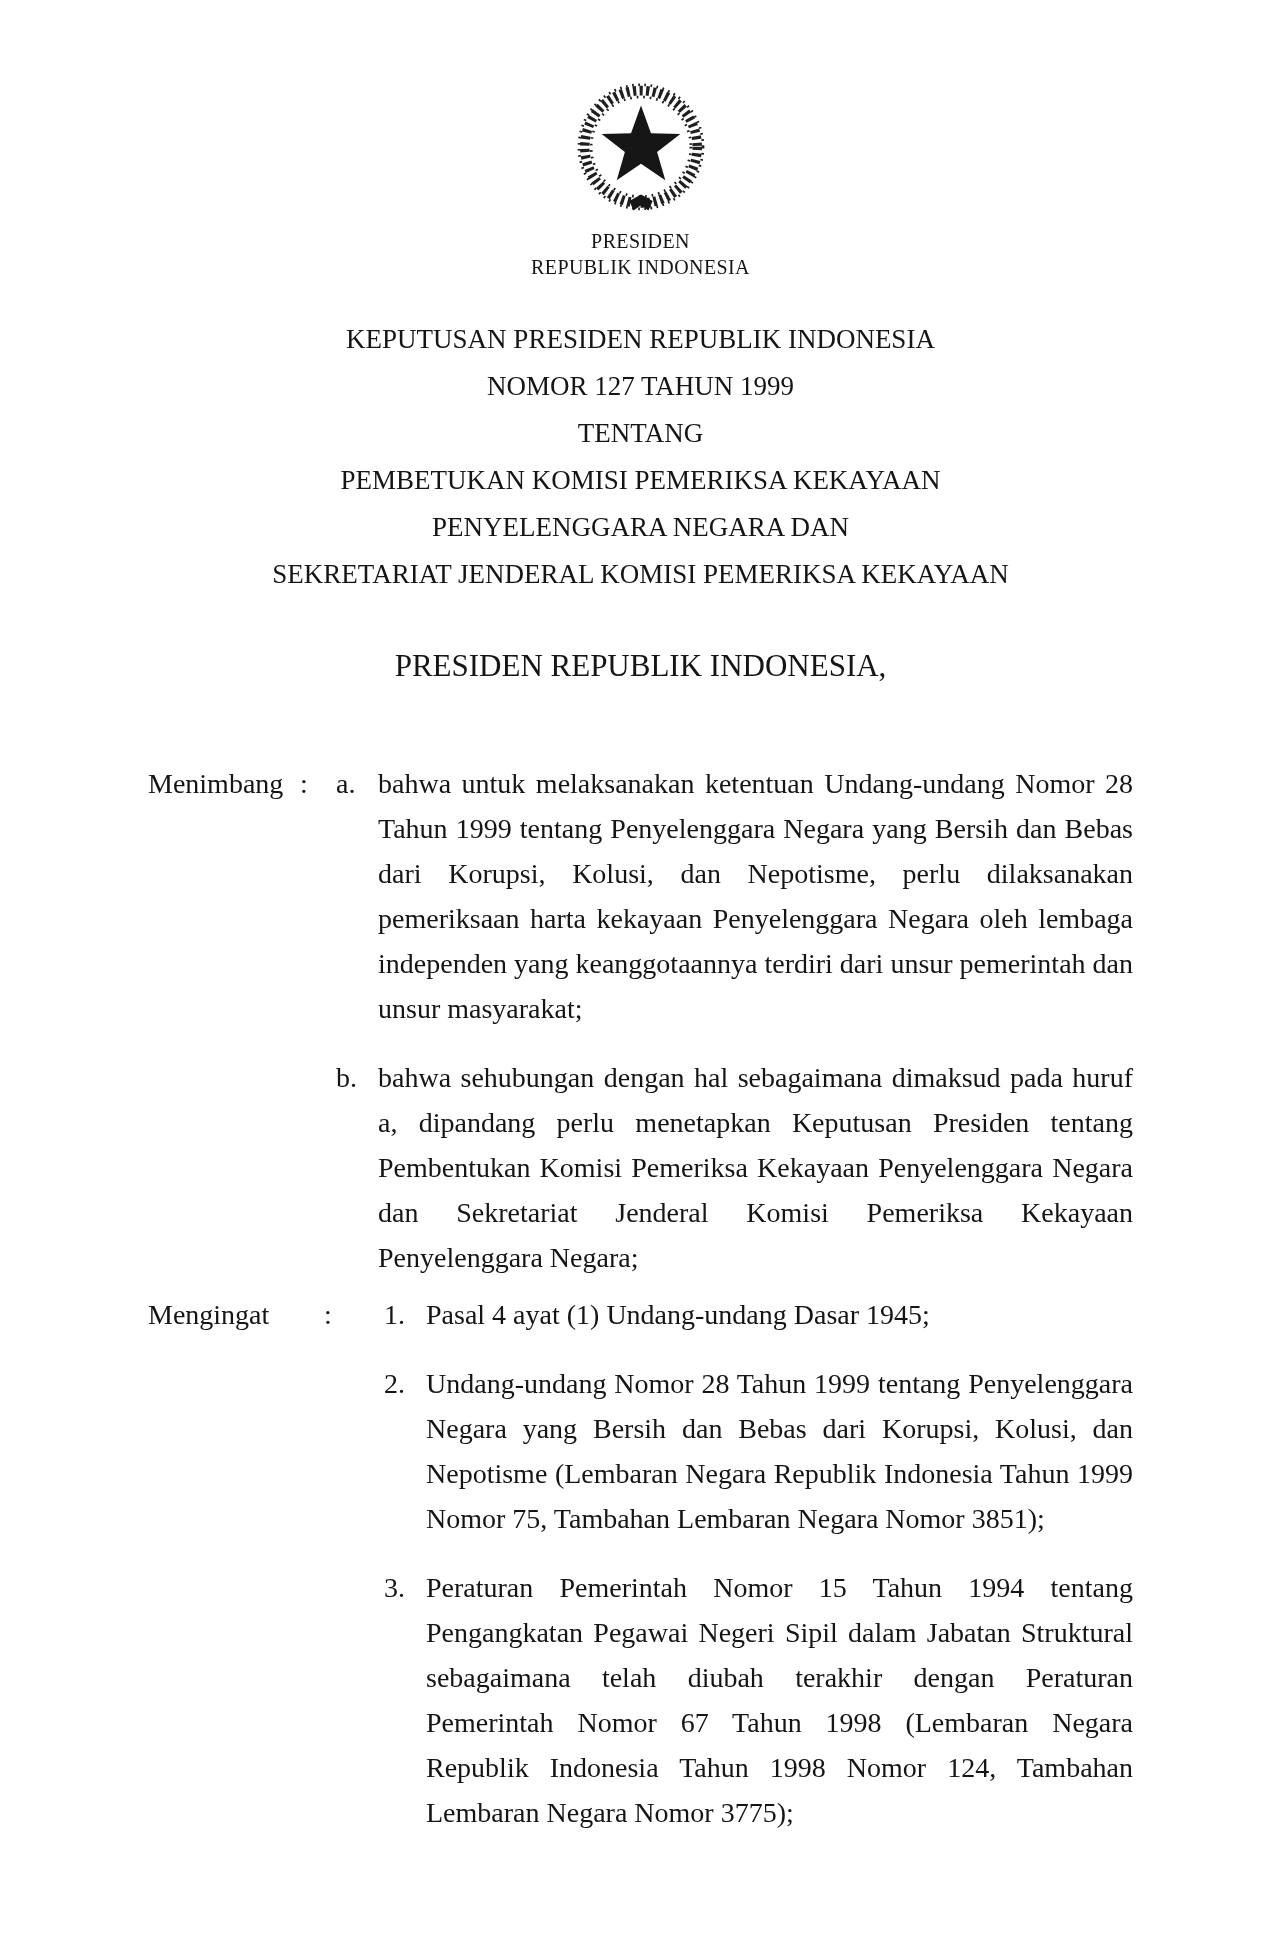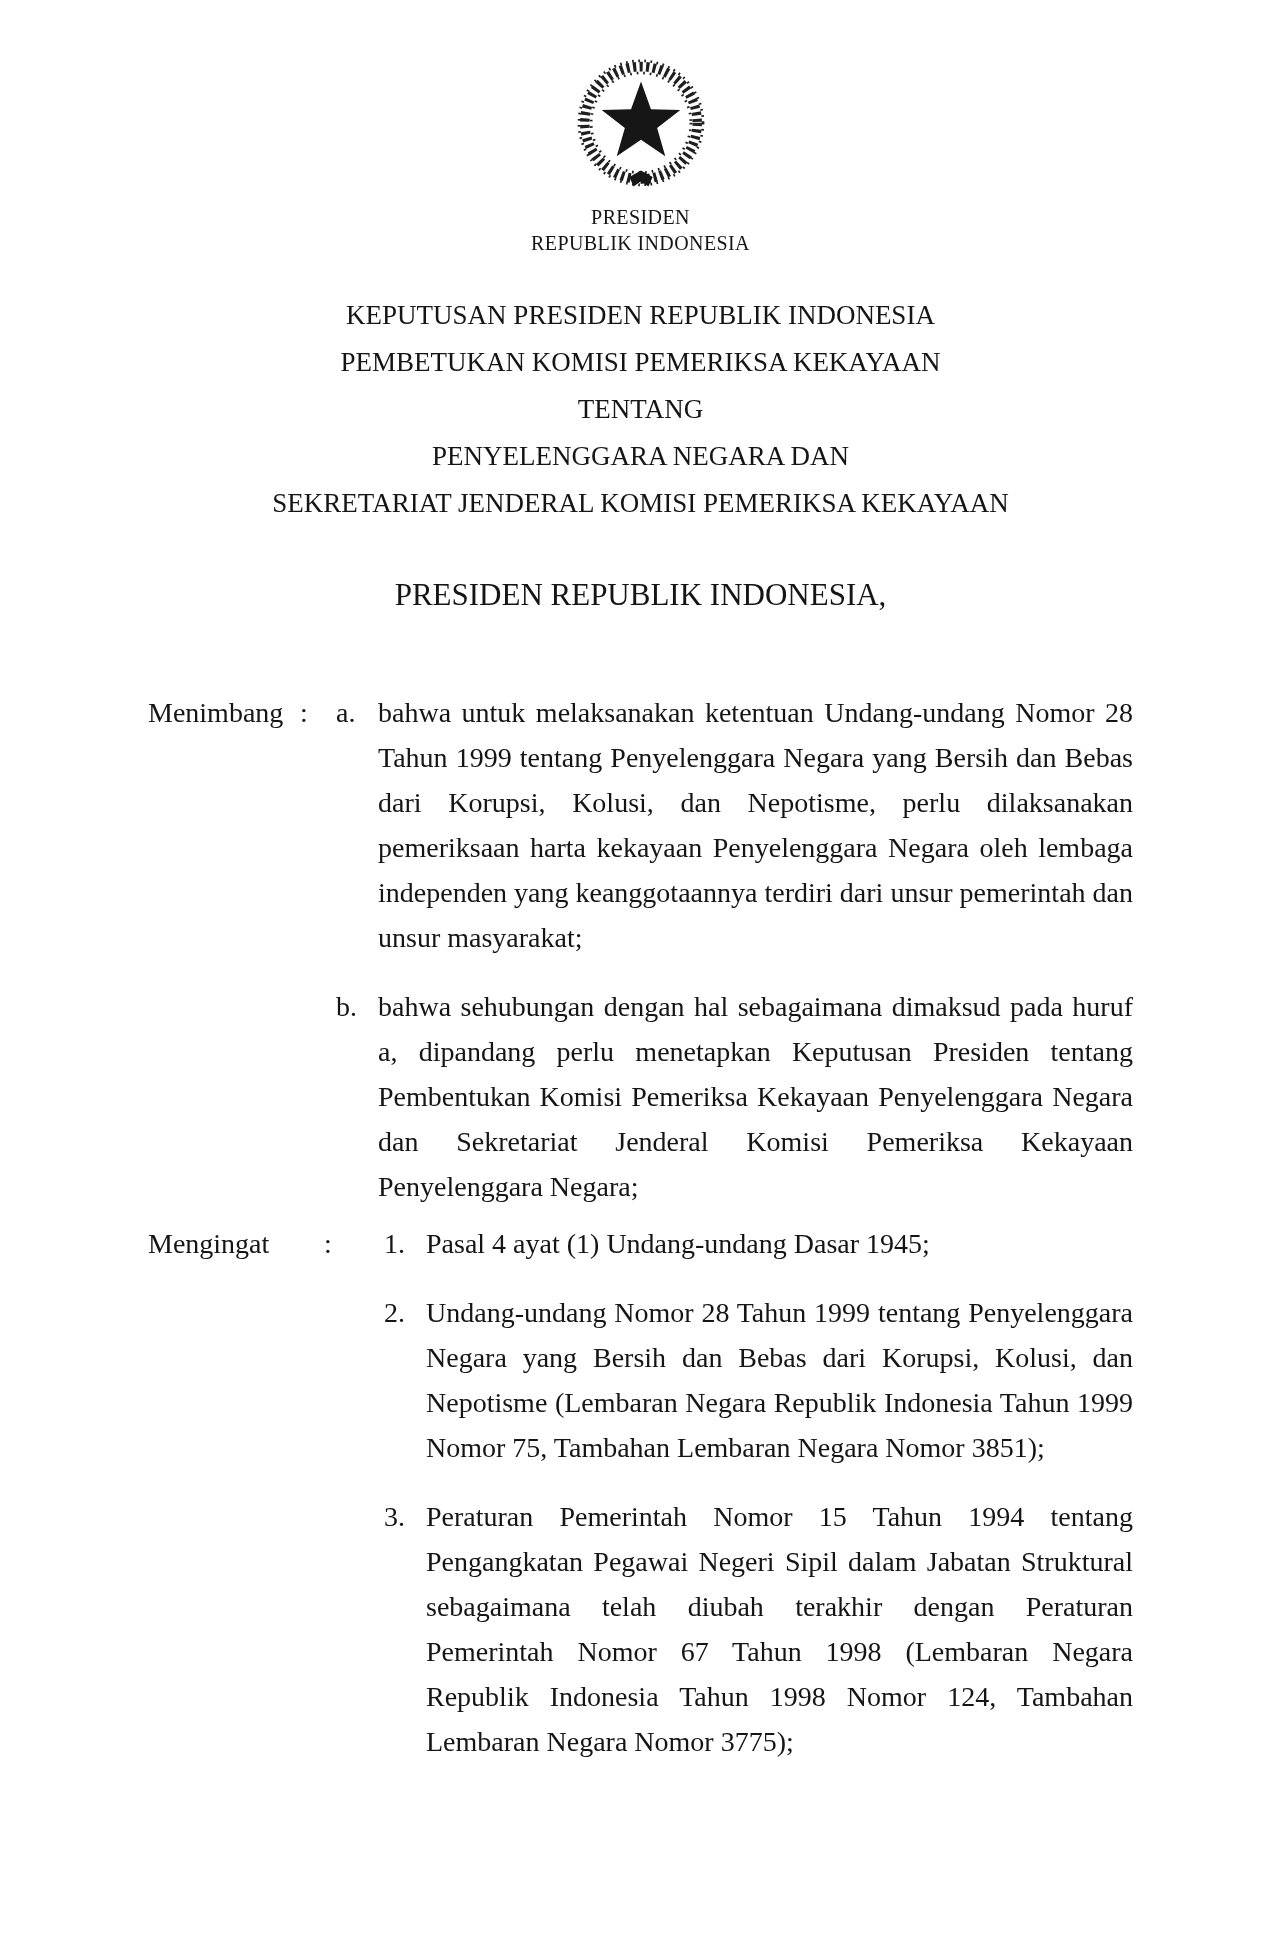--- a/index.html
+++ b/index.html
@@ -7,21 +7,21 @@
     width: 1275px;
     height: 1950px;
     background: #ffffff;
     color: #151515;
     font-family: "Liberation Serif", "DejaVu Serif", serif;
     overflow: hidden;
   }
   .content {
     width: 985px;
     margin-left: 148px;
-    padding-top: 56px;
+    padding-top: 80px;
   }
   .letterhead { text-align: center; }
   .seal { display: flex; justify-content: center; margin-bottom: 8px; }
   .lh-line {
     font-size: 20px;
     line-height: 26px;
     letter-spacing: 0.4px;
   }
   .title-block {
     margin-top: 36px;
@@ -67,22 +67,23 @@
         <polygon points="66,24 75.4,50.1 103.1,51 81.2,67.9 88.9,94.6 66,79 43.1,94.6 50.8,67.9 28.9,51 56.6,50.1" fill="#161616"></polygon>
         <path d="M55 114 L66 108 L77 114 L73 123 L66 118 L59 123 Z" fill="#161616"></path>
       </svg>
     </div>
     <div class="lh-line">PRESIDEN</div>
     <div class="lh-line">REPUBLIK INDONESIA</div>
   </header>
 
   <section class="title-block">
     <div>KEPUTUSAN PRESIDEN REPUBLIK INDONESIA</div>
+    <div>NOMOR 127 TAHUN 1999</div>
+    <div>TENTANG</div>
     <div>PEMBETUKAN KOMISI PEMERIKSA KEKAYAAN</div>
-    <div>TENTANG</div>
     <div>PENYELENGGARA NEGARA DAN</div>
     <div>SEKRETARIAT JENDERAL KOMISI PEMERIKSA KEKAYAAN</div>
   </section>
 
   <div class="salutation">PRESIDEN REPUBLIK INDONESIA,</div>
 
   <section class="clause clause-first">
     <div class="clause-label">Menimbang</div>
     <div class="clause-colon">:</div>
     <div class="items">

